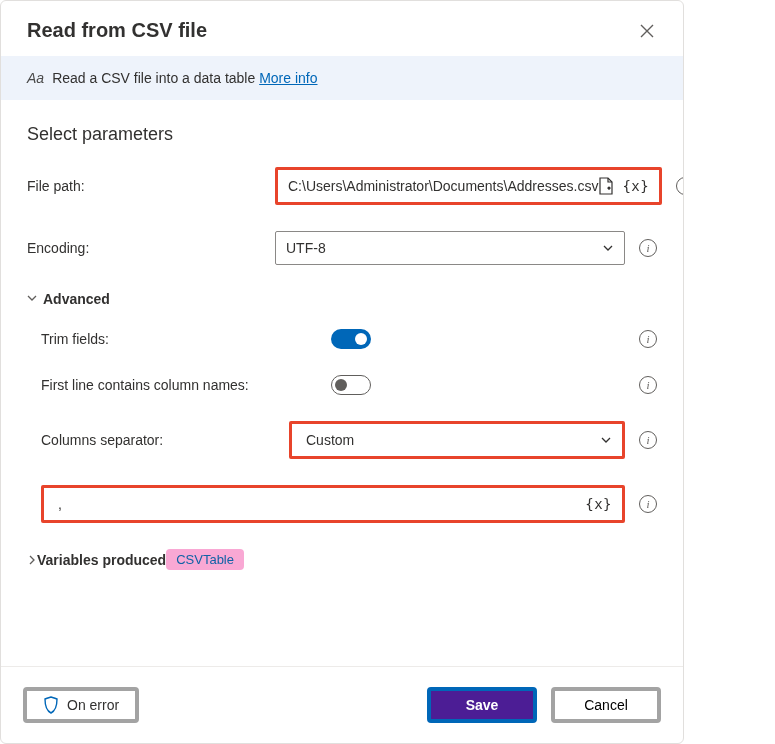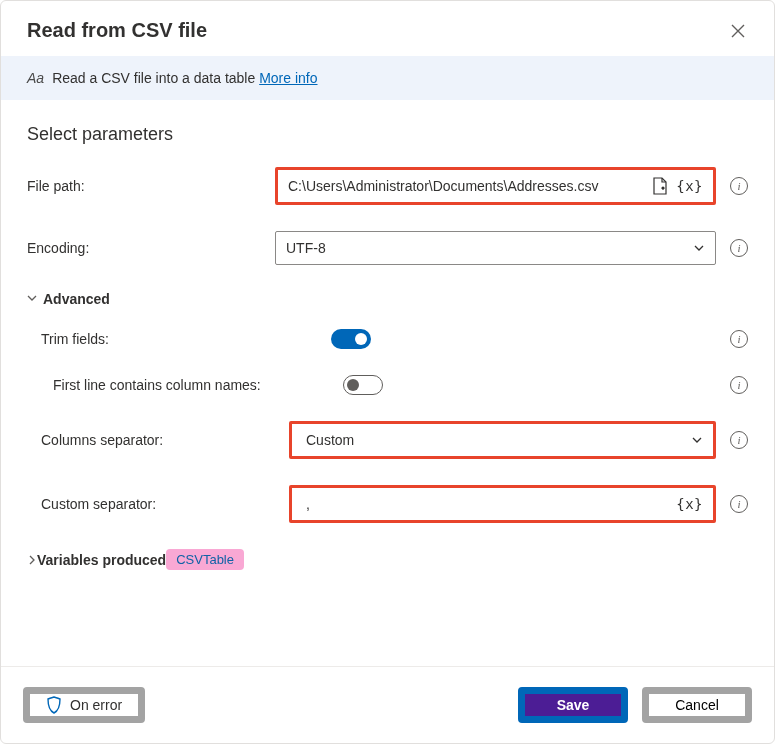--- a/index.html
+++ b/index.html
@@ -3,21 +3,21 @@
 <meta charset="utf-8">
 <style>
   * { box-sizing: border-box; margin: 0; padding: 0; }
   body {
     font-family: "Segoe UI", -apple-system, sans-serif;
     background: #fff;
     color: #323130;
     font-size: 14px;
   }
   .dialog {
-    width: 775px;
+    width: 684px;
     height: 744px;
     border: 1px solid #e1dfdd;
     border-radius: 6px;
     display: flex;
     flex-direction: column;
     position: relative;
   }
   .header {
     display: flex;
     justify-content: space-between;
@@ -213,21 +213,21 @@
     border-top: 1px solid #edebe9;
     padding: 20px 22px;
     display: flex;
     align-items: center;
     justify-content: space-between;
   }
   .btn {
     min-width: 110px;
     height: 36px;
     border-radius: 4px;
-    border: 7px solid #a3a3a3;
+    border: 4px solid #a3a3a3;
     background: #fff;
     font-size: 14px;
     display: flex;
     align-items: center;
     justify-content: center;
     gap: 8px;
     cursor: pointer;
     padding: 0 16px;
   }
   .btn.primary {
@@ -320,21 +320,21 @@
       <div class="field-area">
         <div class="toggle on">
             <div class="knob"></div>
           </div>
         <div style="flex:1"></div>
         <span class="info-icon">i</span>
       </div>
     </div>
 
     <div class="row indent1">
-      <div class="label" style="width:290px;margin-left:12px;">First line contains column names:</div>
+      <div class="label" style="width:290px;">First line contains column names:</div>
       <div class="field-area">
         <div class="toggle off">
             <div class="knob"></div>
           </div>
         <div style="flex:1"></div>
         <span class="info-icon">i</span>
       </div>
     </div>
 
     <div class="row indent1">
@@ -348,21 +348,20 @@
                   <path d="M2 4 L6 8 L10 4" stroke="#323130" stroke-width="1.3" fill="none"></path>
                 </svg>
             </span>
           </div>
         </div>
         <span class="info-icon">i</span>
       </div>
     </div>
 
     <div class="row indent1">
-      <div class="label" style="width:248px;">Custom separator:</div>
       <div class="field-area">
         <div class="highlight-box">
           <div class="input-box" style="padding-left:14px;">
             <span style="flex:1;">,</span>
             <span class="input-suffix">
               <span class="var-token">{x}</span>
             </span>
           </div>
         </div>
         <span class="info-icon">i</span>

